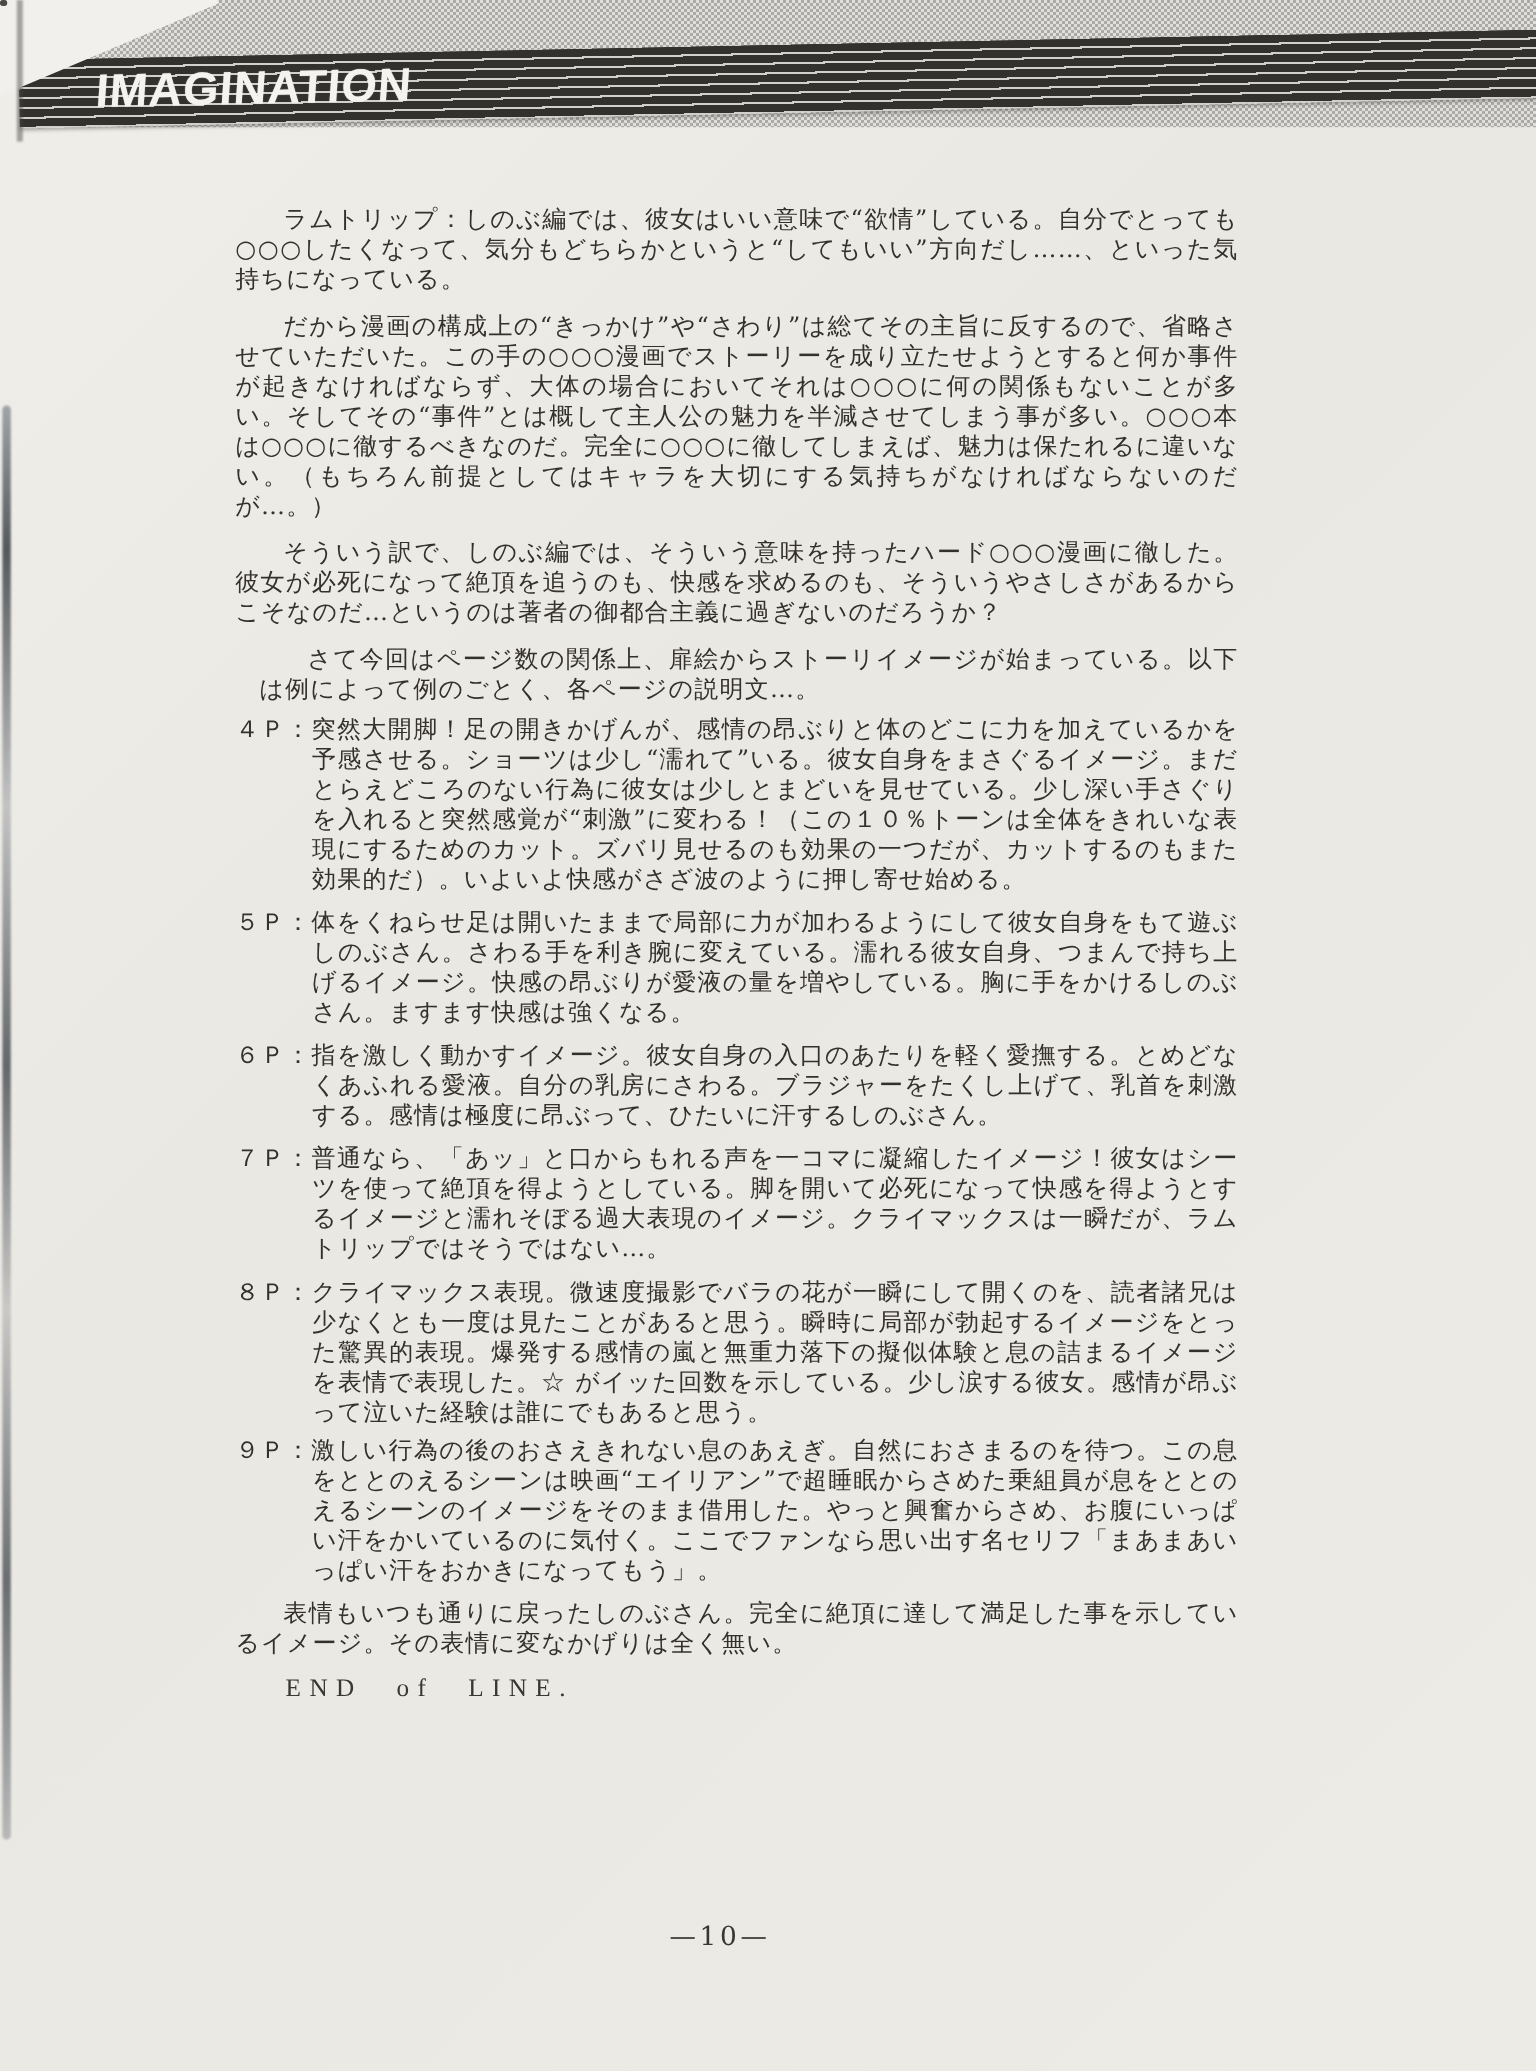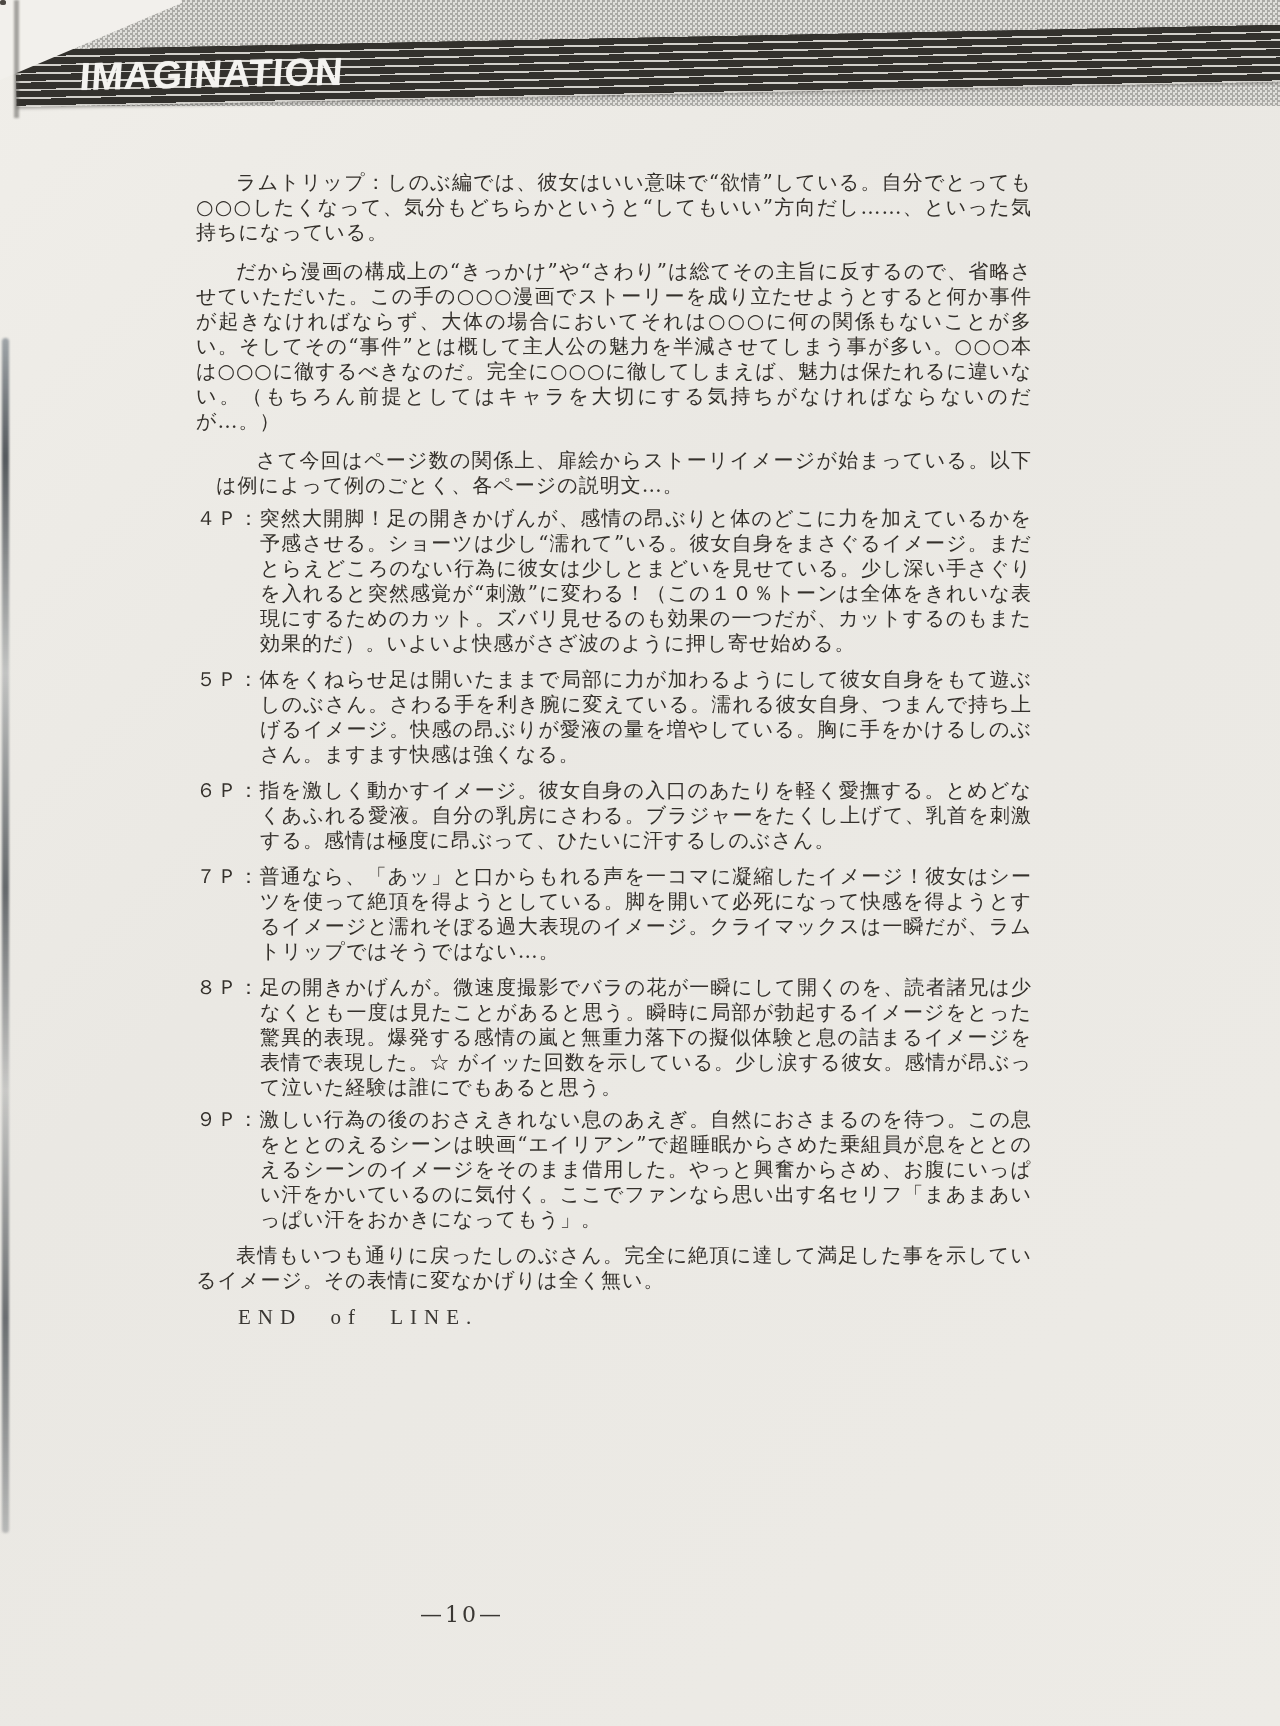--- a/index.html
+++ b/index.html
@@ -64,21 +64,21 @@
   .pitem.first{margin-bottom:17px;}
   .pitem.flush{margin-top:-4px;}
   .plabel{letter-spacing:1px;}
   .closing{margin-top:4px;margin-bottom:12px;}
   .endline{
     font-family:Liberation Serif, serif;
     font-size:21px;letter-spacing:7px;word-spacing:16px;
     color:#3a3733;text-indent:2em;margin:8px 0 0 0;
   }
   .page-number{
-    position:absolute;top:1602px;left:420px;width:360px;text-align:left;
+    position:absolute;top:1602px;left:420px;width:360px;text-align:center;
     font-size:22px;letter-spacing:3px;color:#3a3733;
     font-family:"DejaVu Serif","Liberation Serif",serif;
   }
 </style>
 </head>
 <body>
 
 <div class="page">
 
   <div class="halftone"></div>
@@ -91,36 +91,37 @@
   <div class="smudge-top"></div>
   <div class="speck"></div>
   <div class="speck"></div>
   <div class="speck"></div>
   <div class="speck"></div>
 
   <div class="content">
 
     <p class="para">ラムトリップ：しのぶ編では、彼女はいい意味で“欲情”している。自分でとっても○○○したくなって、気分もどちらかというと“してもいい”方向だし……、といった気持ちになっている。</p>
     <p class="para">だから漫画の構成上の“きっかけ”や“さわり”は総てその主旨に反するので、省略させていただいた。この手の○○○漫画でストーリーを成り立たせようとすると何か事件が起きなければならず、大体の場合においてそれは○○○に何の関係もないことが多い。そしてその“事件”とは概して主人公の魅力を半減させてしまう事が多い。○○○本は○○○に徹するべきなのだ。完全に○○○に徹してしまえば、魅力は保たれるに違いない。（もちろん前提としてはキャラを大切にする気持ちがなければならないのだが…。）</p>
+    <p class="para">そういう訳で、しのぶ編では、そういう意味を持ったハード○○○漫画に徹した。彼女が必死になって絶頂を追うのも、快感を求めるのも、そういうやさしさがあるからこそなのだ…というのは著者の御都合主義に過ぎないのだろうか？</p>
     <p class="para tight">さて今回はページ数の関係上、扉絵からストーリイメージが始まっている。以下は例によって例のごとく、各ページの説明文…。</p>
 
     <div class="pitem">
       <span class="plabel">４Ｐ：</span><span>突然大開脚！足の開きかげんが、感情の昂ぶりと体のどこに力を加えているかを予感させる。ショーツは少し“濡れて”いる。彼女自身をまさぐるイメージ。まだとらえどころのない行為に彼女は少しとまどいを見せている。少し深い手さぐりを入れると突然感覚が“刺激”に変わる！（この１０％トーンは全体をきれいな表現にするためのカット。ズバリ見せるのも効果の一つだが、カットするのもまた効果的だ）。いよいよ快感がさざ波のように押し寄せ始める。</span>
     </div>
     <div class="pitem">
       <span class="plabel">５Ｐ：</span><span>体をくねらせ足は開いたままで局部に力が加わるようにして彼女自身をもて遊ぶしのぶさん。さわる手を利き腕に変えている。濡れる彼女自身、つまんで持ち上げるイメージ。快感の昂ぶりが愛液の量を増やしている。胸に手をかけるしのぶさん。ますます快感は強くなる。</span>
     </div>
     <div class="pitem">
       <span class="plabel">６Ｐ：</span><span>指を激しく動かすイメージ。彼女自身の入口のあたりを軽く愛撫する。とめどなくあふれる愛液。自分の乳房にさわる。ブラジャーをたくし上げて、乳首を刺激する。感情は極度に昂ぶって、ひたいに汗するしのぶさん。</span>
     </div>
     <div class="pitem">
       <span class="plabel">７Ｐ：</span><span>普通なら、「あッ」と口からもれる声を一コマに凝縮したイメージ！彼女はシーツを使って絶頂を得ようとしている。脚を開いて必死になって快感を得ようとするイメージと濡れそぼる過大表現のイメージ。クライマックスは一瞬だが、ラムトリップではそうではない…。</span>
     </div>
     <div class="pitem">
-      <span class="plabel">８Ｐ：</span><span>足の開きかげんが。微速度撮影でバラの花が一瞬にして開くのを、読者諸兄は少なくとも一度は見たことがあると思う。瞬時に局部が勃起するイメージをとった驚異的表現。爆発する感情の嵐と無重力落下の擬似体験と息の詰まるイメージを表情で表現した。☆ がイッた回数を示している。少し涙する彼女。感情が昂ぶって泣いた経験は誰にでもあると思う。</span>
+      <span class="plabel">８Ｐ：</span><span>クライマックス表現。微速度撮影でバラの花が一瞬にして開くのを、読者諸兄は少なくとも一度は見たことがあると思う。瞬時に局部が勃起するイメージをとった驚異的表現。爆発する感情の嵐と無重力落下の擬似体験と息の詰まるイメージを表情で表現した。☆ がイッた回数を示している。少し涙する彼女。感情が昂ぶって泣いた経験は誰にでもあると思う。</span>
     </div>
     <div class="pitem flush">
       <span class="plabel">９Ｐ：</span><span>激しい行為の後のおさえきれない息のあえぎ。自然におさまるのを待つ。この息をととのえるシーンは映画“エイリアン”で超睡眠からさめた乗組員が息をととのえるシーンのイメージをそのまま借用した。やっと興奮からさめ、お腹にいっぱい汗をかいているのに気付く。ここでファンなら思い出す名セリフ「まあまあいっぱい汗をおかきになってもう」。</span>
     </div>
 
     <p class="para closing">表情もいつも通りに戻ったしのぶさん。完全に絶頂に達して満足した事を示しているイメージ。その表情に変なかげりは全く無い。</p>
     <p class="endline">END of LINE.</p>
   </div>
 
   <div class="page-number">—10—</div>

